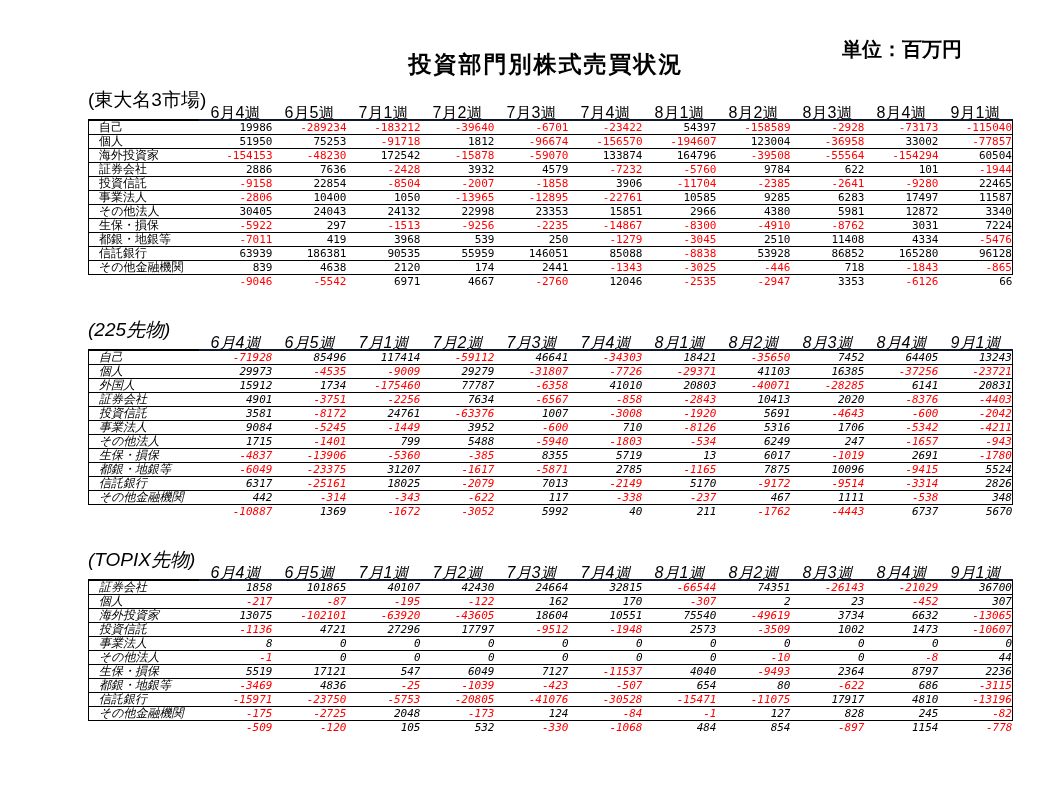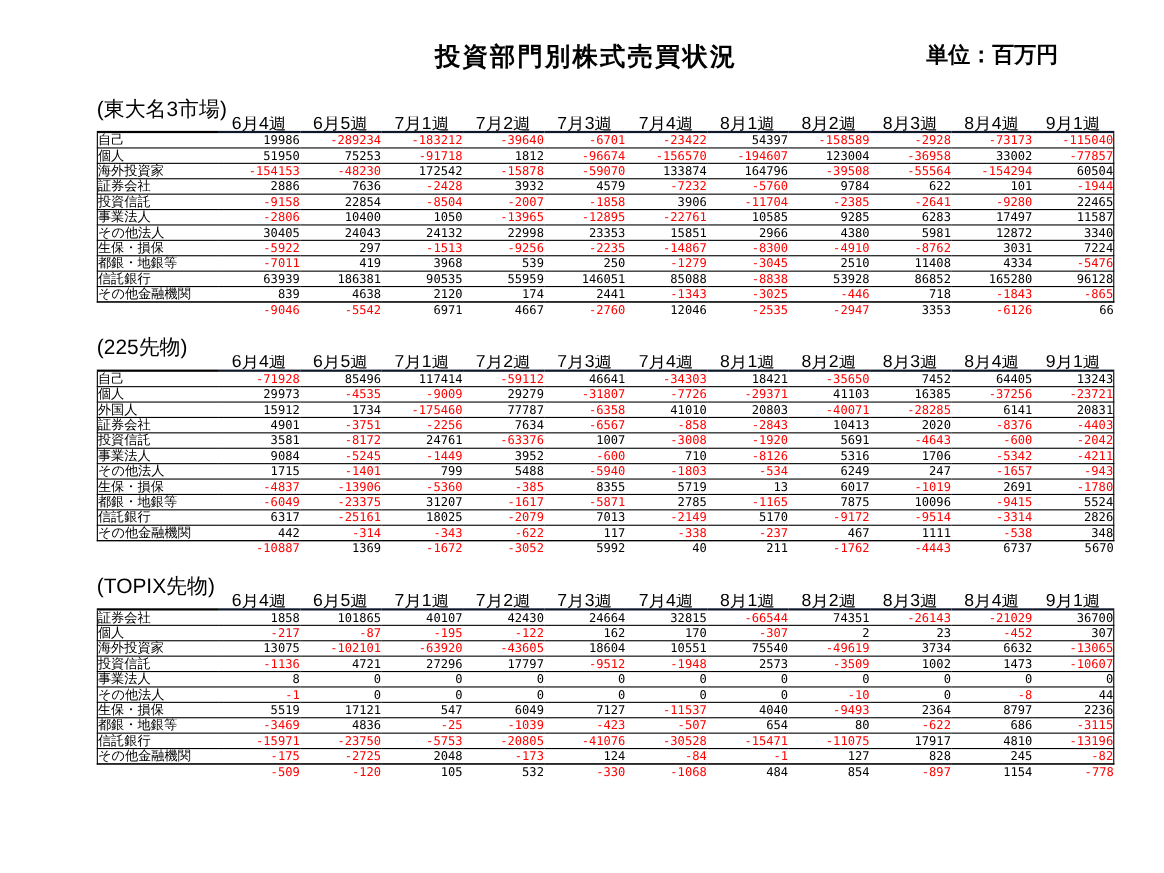--- a/index.html
+++ b/index.html
@@ -5,41 +5,41 @@
   html,body{margin:0;padding:0;background:#fff;}
   body{
     width:1058px;height:794px;overflow:hidden;
     font-family:"Liberation Sans","DejaVu Sans",sans-serif;
     color:#000;
   }
   .page{position:relative;width:1058px;height:794px;}
   .header-row{position:relative;height:92px;}
   .page-title{
     position:absolute;left:50%;top:32px;transform:translateX(-50%);
-    margin:4px;font-size:23px;font-weight:bold;letter-spacing:2px;white-space:nowrap;
+    margin:17px;font-size:23px;font-weight:bold;letter-spacing:2px;white-space:nowrap;
   }
   .unit-label{
     position:absolute;right:96px;top:36px;
     font-size:20px;font-weight:bold;white-space:nowrap;
   }
   .section{margin-left:88px;margin-right:46px;}
-  .section + .section{margin-top:21px;}
+  .section + .section{margin-top:34px;font-style:italic;}
   .section-label{font-size:19px;line-height:15px;margin:0 0 -1px 0;white-space:nowrap;}
   table.data-table{border-collapse:collapse;table-layout:fixed;width:924px;}
   table.data-table th,table.data-table td{
     padding:0;height:13px;line-height:13px;font-weight:normal;
     overflow:hidden;white-space:nowrap;
   }
   th.corner{border-bottom:2px solid #000;}
   th.week{
     font-size:16px;border-bottom:2px solid #0f172a;
     padding-bottom:2px;
   }
   tbody th.rowlabel{
-    font-size:12px;text-align:left;padding-left:0;
+    font-size:12px;text-align:left;padding-left:10px;
     border-top:1.5px solid #000;border-bottom:1.5px solid #000;border-left:1.5px solid #000;
   }
   tbody td.num{
     border-top:1.5px solid #000;border-bottom:1.5px solid #000;
   }
   tbody td.num:last-child{border-right:1.5px solid #000;text-align:right;}
   td.num{
     font-family:"DejaVu Sans Mono","Liberation Mono",monospace;
     font-size:11px;text-align:right;padding-right:13px;
   }

